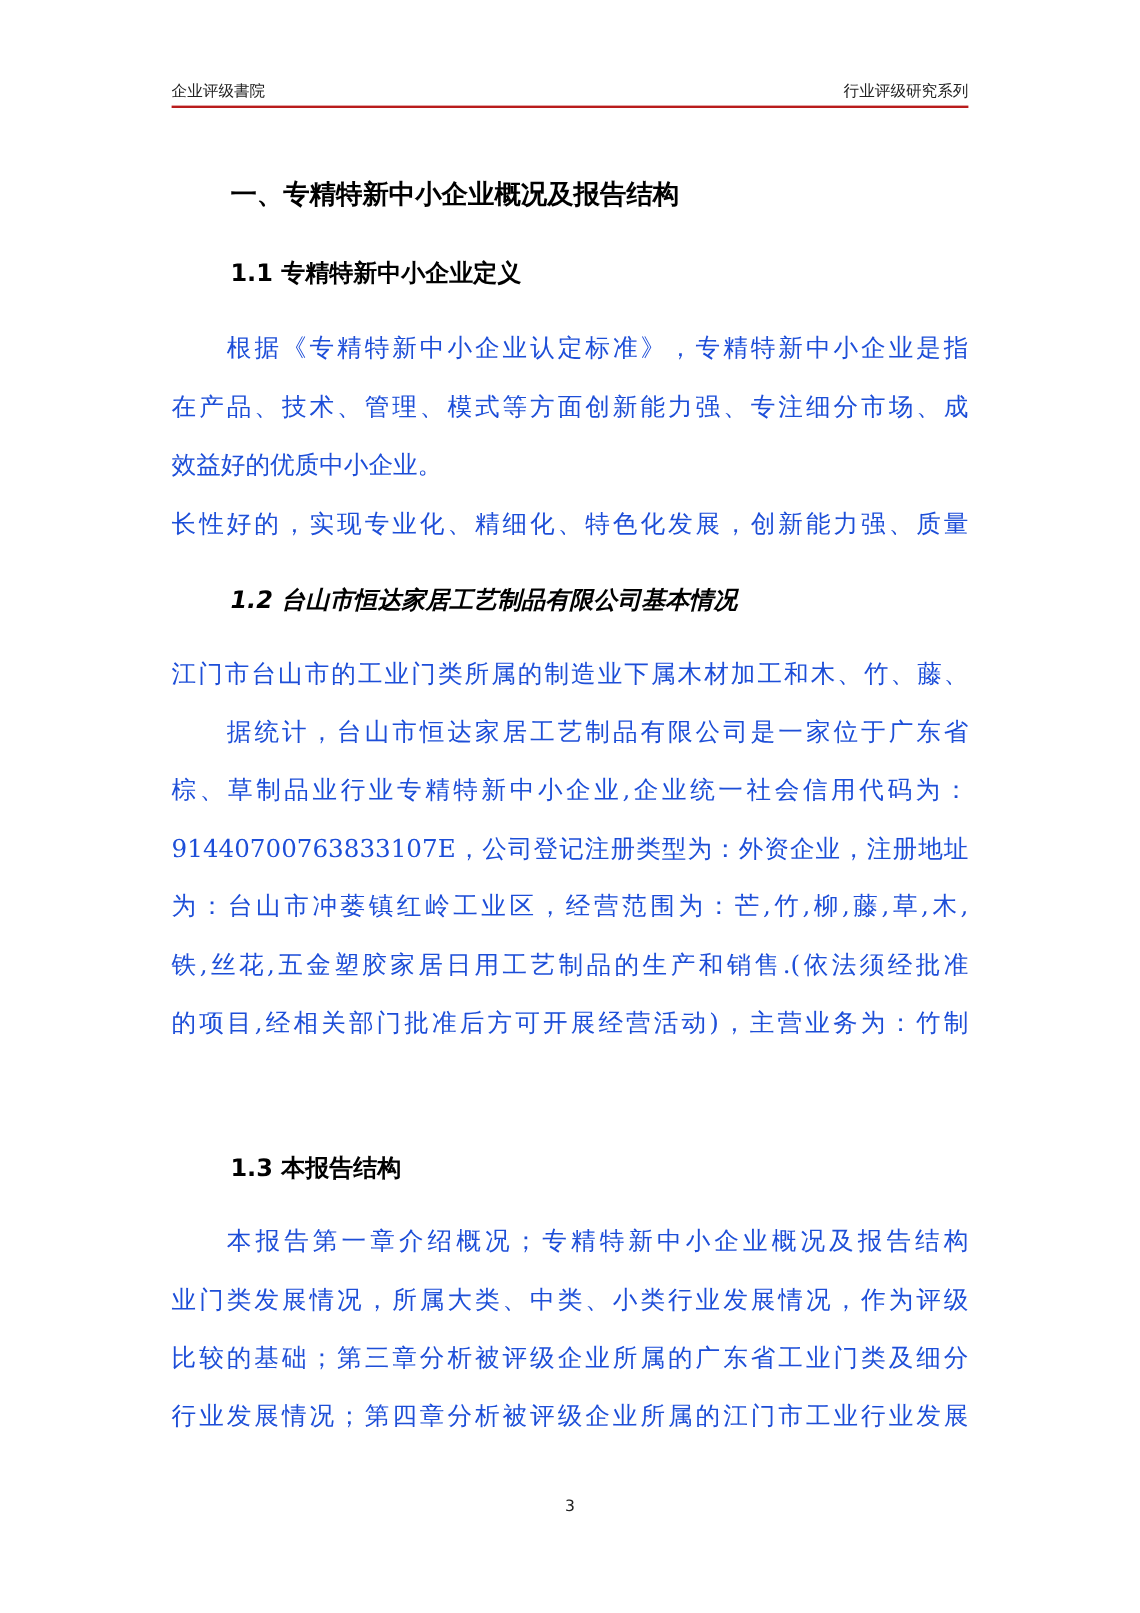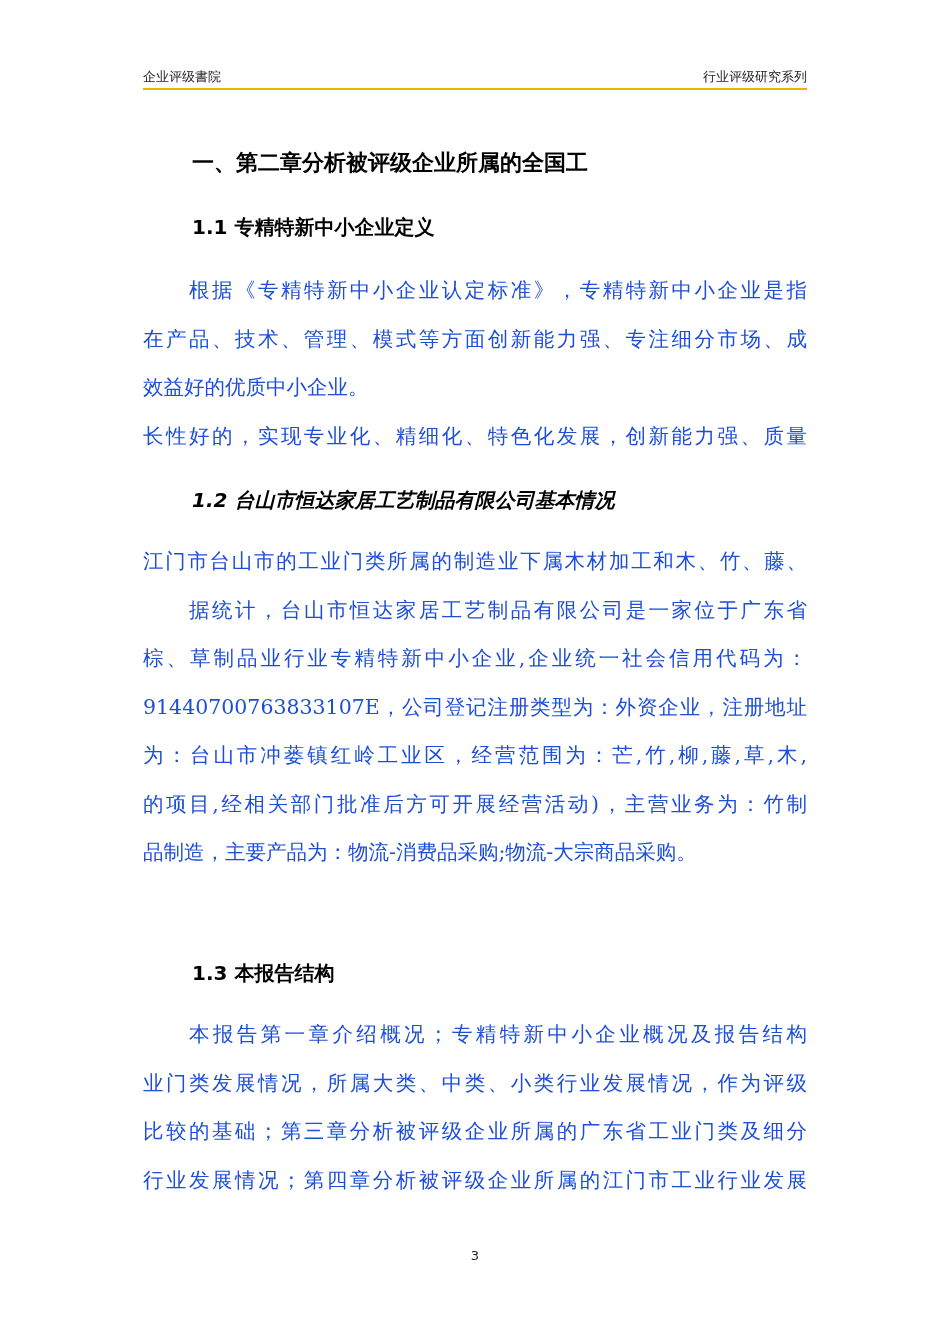--- a/index.html
+++ b/index.html
@@ -14,21 +14,21 @@
     overflow: hidden;
     font-family: "DejaVu Serif", "Liberation Serif", serif;
     color: #000000;
   }
   .page-header {
     position: absolute;
     left: 143px;
     top: 68px;
     width: 664px;
     height: 20px;
-    border-bottom: 2px solid #eab308;
+    border-bottom: 2px solid #b91c1c;
     font-family: "DejaVu Sans", "Liberation Sans", sans-serif;
     font-size: 13px;
     color: #222;
   }
   .page-header .left {
     position: absolute;
     left: 0;
     top: 0;
     line-height: 18px;
   }
@@ -96,39 +96,39 @@
 </style>
 </head>
 <body>
 
 <div class="page-header">
   <span class="left">企业评级書院</span>
   <span class="right">行业评级研究系列</span>
 </div>
 
 <div class="content">
-  <div class="h1">一、第二章分析被评级企业所属的全国工</div>
+  <div class="h1">一、专精特新中小企业概况及报告结构</div>
 
   <div class="h2" style="top:72px;">1.1 专精特新中小企业定义</div>
   <div class="para" style="top:126px;">
     <span class="line first">根据《专精特新中小企业认定标准》，专精特新中小企业是指</span>
     <span class="line">在产品、技术、管理、模式等方面创新能力强、专注细分市场、成</span>
     <span class="line last">效益好的优质中小企业。</span>
     <span class="line">长性好的，实现专业化、精细化、特色化发展，创新能力强、质量</span>
   </div>
 
   <div class="h2" style="top:345px;font-style:italic;">1.2 台山市恒达家居工艺制品有限公司基本情况</div>
   <div class="para" style="top:397px;">
     <span class="line">江门市台山市的工业门类所属的制造业下属木材加工和木、竹、藤、</span>
     <span class="line first">据统计，台山市恒达家居工艺制品有限公司是一家位于广东省</span>
     <span class="line">棕、草制品业行业专精特新中小企业,企业统一社会信用代码为：</span>
     <span class="line">91440700763833107E，公司登记注册类型为：外资企业，注册地址</span>
     <span class="line">为：台山市冲蒌镇红岭工业区，经营范围为：芒,竹,柳,藤,草,木,</span>
+    <span class="line">铁,丝花,五金塑胶家居日用工艺制品的生产和销售.(依法须经批准</span>
     <span class="line">的项目,经相关部门批准后方可开展经营活动)，主营业务为：竹制</span>
-    <span class="line last">品制造，主要产品为：物流-消费品采购;物流-大宗商品采购。</span>
   </div>
 
   <div class="h2" style="top:818px;">1.3 本报告结构</div>
   <div class="para" style="top:870px;">
     <span class="line first">本报告第一章介绍概况；专精特新中小企业概况及报告结构</span>
     <span class="line">业门类发展情况，所属大类、中类、小类行业发展情况，作为评级</span>
     <span class="line">比较的基础；第三章分析被评级企业所属的广东省工业门类及细分</span>
     <span class="line">行业发展情况；第四章分析被评级企业所属的江门市工业行业发展</span>
   </div>
 </div>

